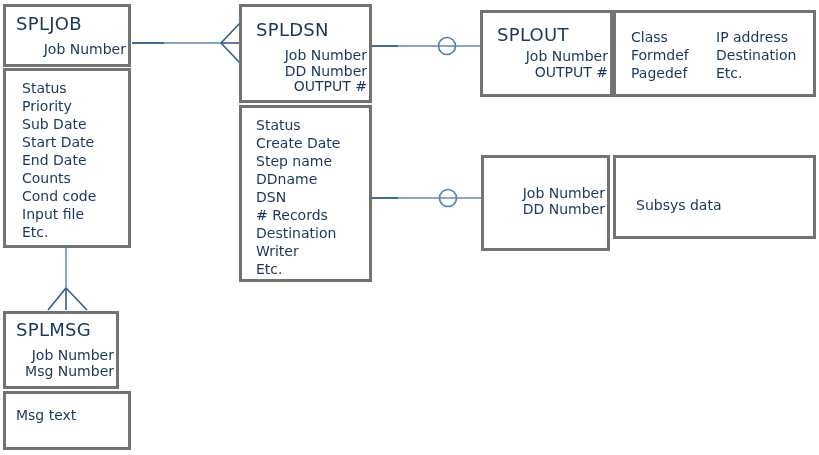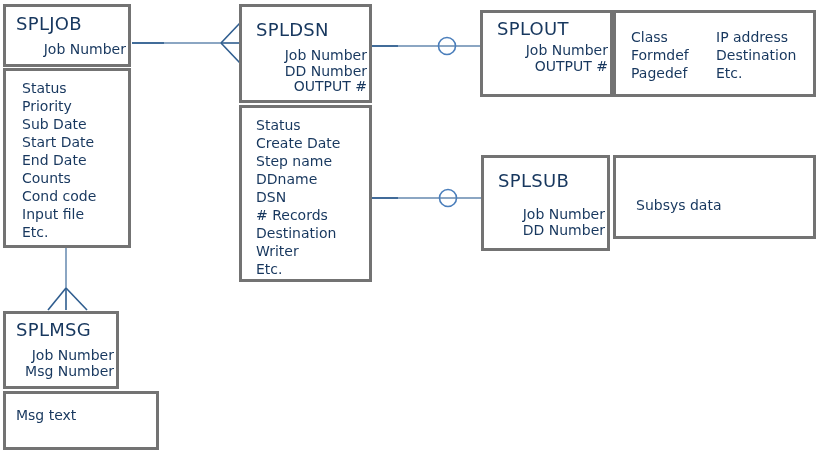--- a/index.html
+++ b/index.html
@@ -23,25 +23,25 @@
   .title { font-size:18px; line-height:21px; letter-spacing:0.3px; }
   .keys  { font-size:14px; line-height:15.5px;text-align:right; }
   .attrs { font-size:14px; line-height:18px; }
   .lines { white-space:pre-line; }
 
   #spljob-h  { left:3px;   top:4px;   width:128px; height:63px;  padding:6px 2px 0 10px; }
   #spljob-h .keys { margin-top:8px; }
   #spljob-a  { left:3px;   top:68px;  width:128px; height:180px; padding:8px 2px 0 16px; }
   #splmsg-h  { left:3px;   top:311px; width:116px; height:78px;  padding:5px 2px 0 10px; }
   #splmsg-h .keys { margin-top:8px; }
-  #splmsg-a  { left:3px;   top:391px; width:156px; height:59px;  padding:12px 2px 0 10px; }
+  #splmsg-a  { left:3px;   top:391px; width:128px; height:59px;  padding:12px 2px 0 10px; }
   #spldsn-h  { left:239px; top:4px;   width:133px; height:99px;  padding:12px 2px 0 14px; }
   #spldsn-h .keys { margin-top:8px; padding-left:4px; }
   #spldsn-a  { left:239px; top:105px; width:133px; height:177px; padding:8px 2px 0 14px; }
-  #splout-h  { left:480px; top:10px;  width:133px; height:87px;  padding:5px 2px 0 14px; }
+  #splout-h  { left:480px; top:10px;  width:133px; height:87px;  padding:11px 2px 0 14px; }
   #splout-h .keys { margin-top:4px; }
   #splout-a  { left:613px; top:10px;  width:203px; height:87px;  padding:15px 0 0 15px; display:flex; }
   #splout-a .col1 { width:85px; }
   #splsub-h  { left:481px; top:155px; width:129px; height:96px;  padding:12px 2px 0 14px; }
   #splsub-h .keys { margin-top:16px; }
   #splsub-a  { left:613px; top:155px; width:203px; height:84px;  padding:38px 0 0 20px; }
 </style>
 </head>
 <body>
 
@@ -119,21 +119,20 @@
   <div class="box attrs" id="splout-a">
     <div class="col1 lines">Class
 Formdef
 Pagedef</div>
     <div class="col2 lines">IP address
 Destination
 Etc.</div>
   </div>
 
   <div class="box" id="splsub-h">
-    <div class="title">SPLSUB</div>
     <div class="keys lines">Job Number
 DD Number</div>
   </div>
   <div class="box attrs lines" id="splsub-a">Subsys data</div>
 
   <div class="box" id="splmsg-h">
     <div class="title">SPLMSG</div>
     <div class="keys lines">Job Number
 Msg Number</div>
   </div>

